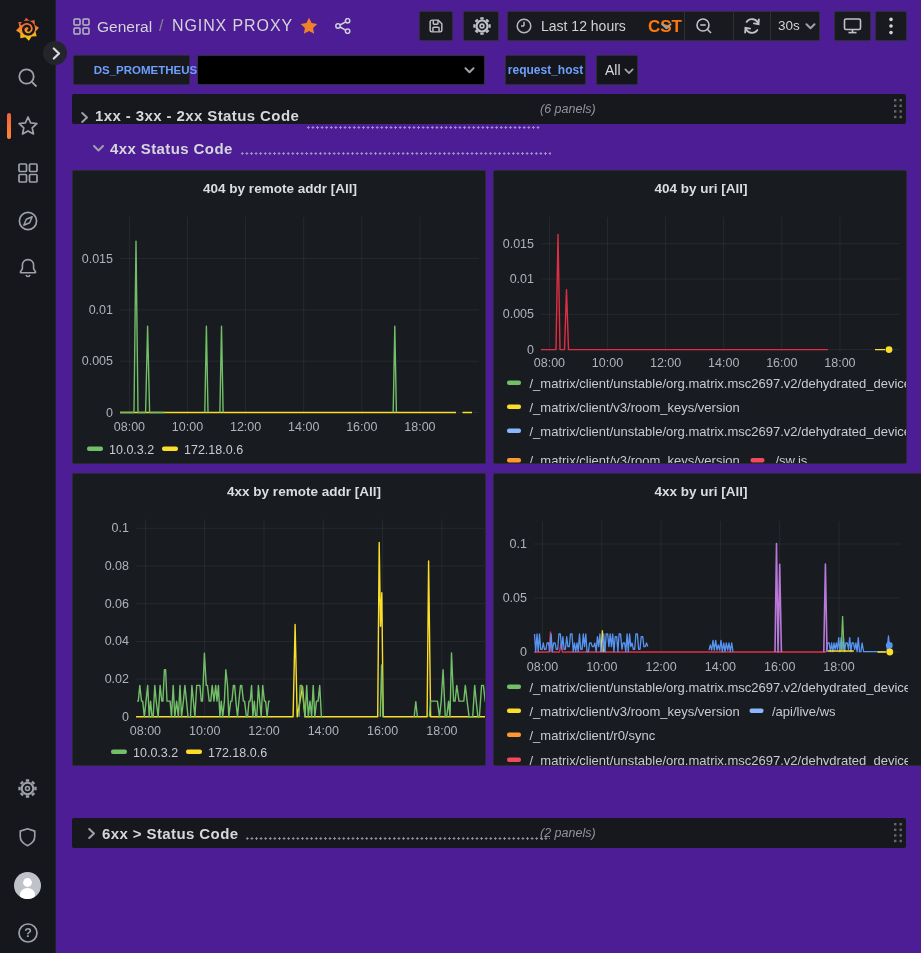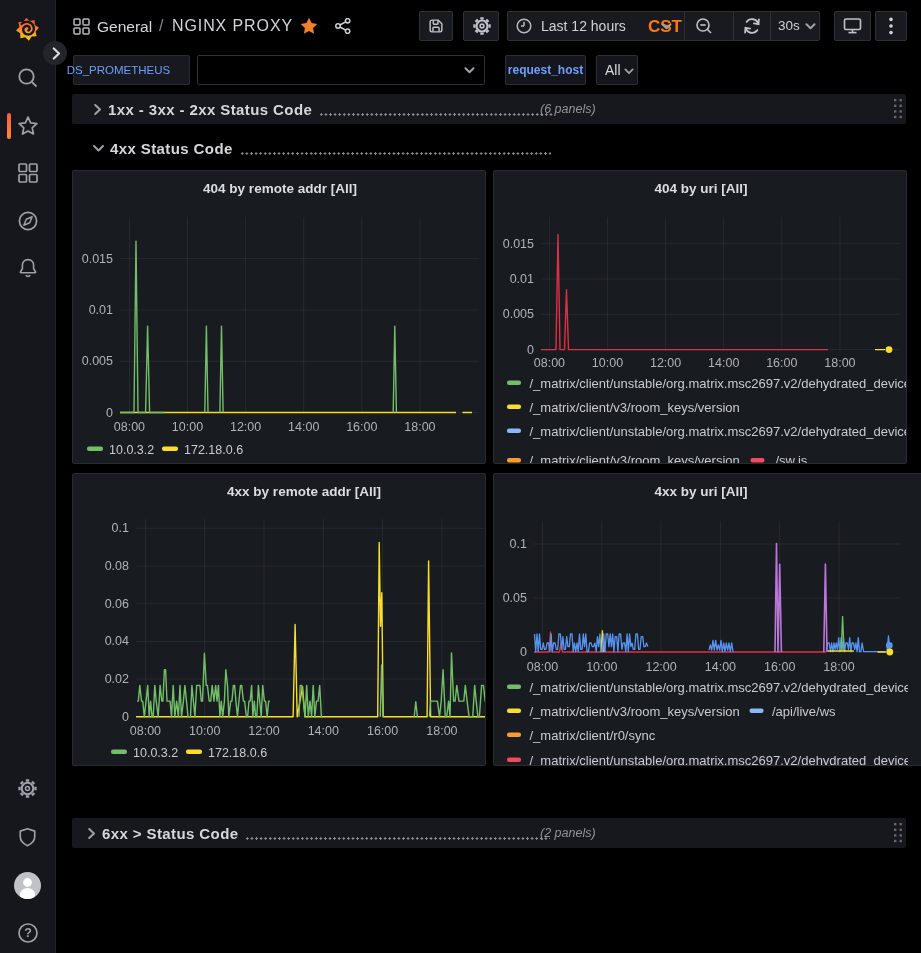--- a/index.html
+++ b/index.html
@@ -1,17 +1,17 @@
 <!DOCTYPE html>
 <html><head>
 <meta charset="utf-8">
 <style>
 * { margin:0; padding:0; box-sizing:border-box; }
 html,body { width:921px; height:953px; background:#111217; font-family:"Liberation Sans",sans-serif; }
-#app { position:relative; width:921px; height:953px; overflow:hidden; background:#000000; color:#ccccdc; }
+#app { position:relative; width:921px; height:953px; overflow:hidden; background:#4c1d95; color:#ccccdc; }
 .abs { position:absolute; }
 #sidebar { position:absolute; left:0; top:0; width:56px; height:953px; background:#16171c; border-right:1px solid #222329; }
 .sideicon { position:absolute; left:17px; }
 #collapsebtn { position:absolute; left:43px; top:41px; width:24px; height:24px; border-radius:50%; background:#23252b; z-index:10; }
 .btn { position:absolute; background:#181a1f; border:1px solid #2e3036; border-radius:2px; }
 .navtext { font-size:16px; color:#d4d5da; }
 .blue { color:#6e9fff; }
 .row { position:absolute; left:72px; width:834px; height:29.5px; background:#16181d; border-radius:2px; }
 .rowx { position:absolute; left:72px; width:834px; height:30px; }
 .rowflex { position:absolute; top:0; height:30px; display:flex; align-items:center; }
@@ -112,36 +112,36 @@
   </svg>
 
   <div class="btn" style="left:819px; top:11px; width:32px; height:30px;"></div>
   <svg class="abs" style="left:832px; top:17px;" width="6" height="18" viewBox="0 0 6 18">
     <circle cx="3" cy="2.4" r="1.8" fill="#d2d4d9"></circle>
         <circle cx="3" cy="9" r="1.8" fill="#d2d4d9"></circle>
         <circle cx="3" cy="15.6" r="1.8" fill="#d2d4d9"></circle>
   </svg>
 
   <div class="abs" style="left:16.5px; top:54.5px; width:117px; height:30.5px; background:#17191e; border:1px solid #2a2c32; border-radius:2px;"></div>
-  <div class="abs blue" style="left:4px; top:55px; width:117px; text-align:center; font-size:11.5px; font-weight:normal; line-height:30px;">DS_PROMETHEUS</div>
+  <div class="abs blue" style="left:31px; top:55px; width:117px; text-align:center; font-size:11.5px; font-weight:bold; line-height:30px;">DS_PROMETHEUS</div>
   <div class="abs" style="left:141px; top:55px; width:288px; height:30px; background:#000; border:1px solid #2f3136; border-radius:2px;"></div>
   <svg class="abs" style="left:408px; top:67px;" width="11" height="7" viewBox="0 0 11 7">
         <path class="chev" d="M1.5,1.2 L5.5,5.2 L9.5,1.2"></path>
       </svg>
   <div class="abs" style="left:449px; top:55px; width:81px; height:30px; background:#14161b; border:1px solid #2c2e34; border-radius:2px;"></div>
   <div class="abs blue" style="left:449px; top:55px; width:81px; text-align:center; font-size:12px; font-weight:bold; line-height:30px;">request_host</div>
   <div class="abs" style="left:540px; top:55px; width:42px; height:30px; background:#14161b; border:1px solid #2c2e34; border-radius:2px;"></div>
   <div class="abs" style="left:549px; top:55px; font-size:14px; color:#d9dade; line-height:30px;">All</div>
   <svg class="abs" style="left:568px; top:68px;" width="10" height="7" viewBox="0 0 11 7">
         <path class="chev" d="M1.5,1.2 L5.5,5.2 L9.5,1.2"></path>
       </svg>
 </div>
 
 <div class="row" style="top:94px;">
-  <div class="rowflex" style="left:21px; width:459.5px;">
+  <div class="rowflex" style="left:8px; width:459.5px;align-items:flex-end;">
     <svg width="9" height="13" viewBox="0 0 9 13" style="margin-right:6px;">
           <path class="chev" d="M2.2,2 L7,6.5 L2.2,11"></path>
         </svg>
     <span class="rowtitle">1xx - 3xx - 2xx Status Code</span>
     <span class="dots"></span>
   </div>
   <span class="npanels">(6 panels)</span>
   <svg class="abs" style="left:822px; top:5px;" width="9" height="20" viewBox="0 0 9 20">
     <g fill="#64666d">
           <rect x="0" y="0" width="2.4" height="2.4"></rect>

